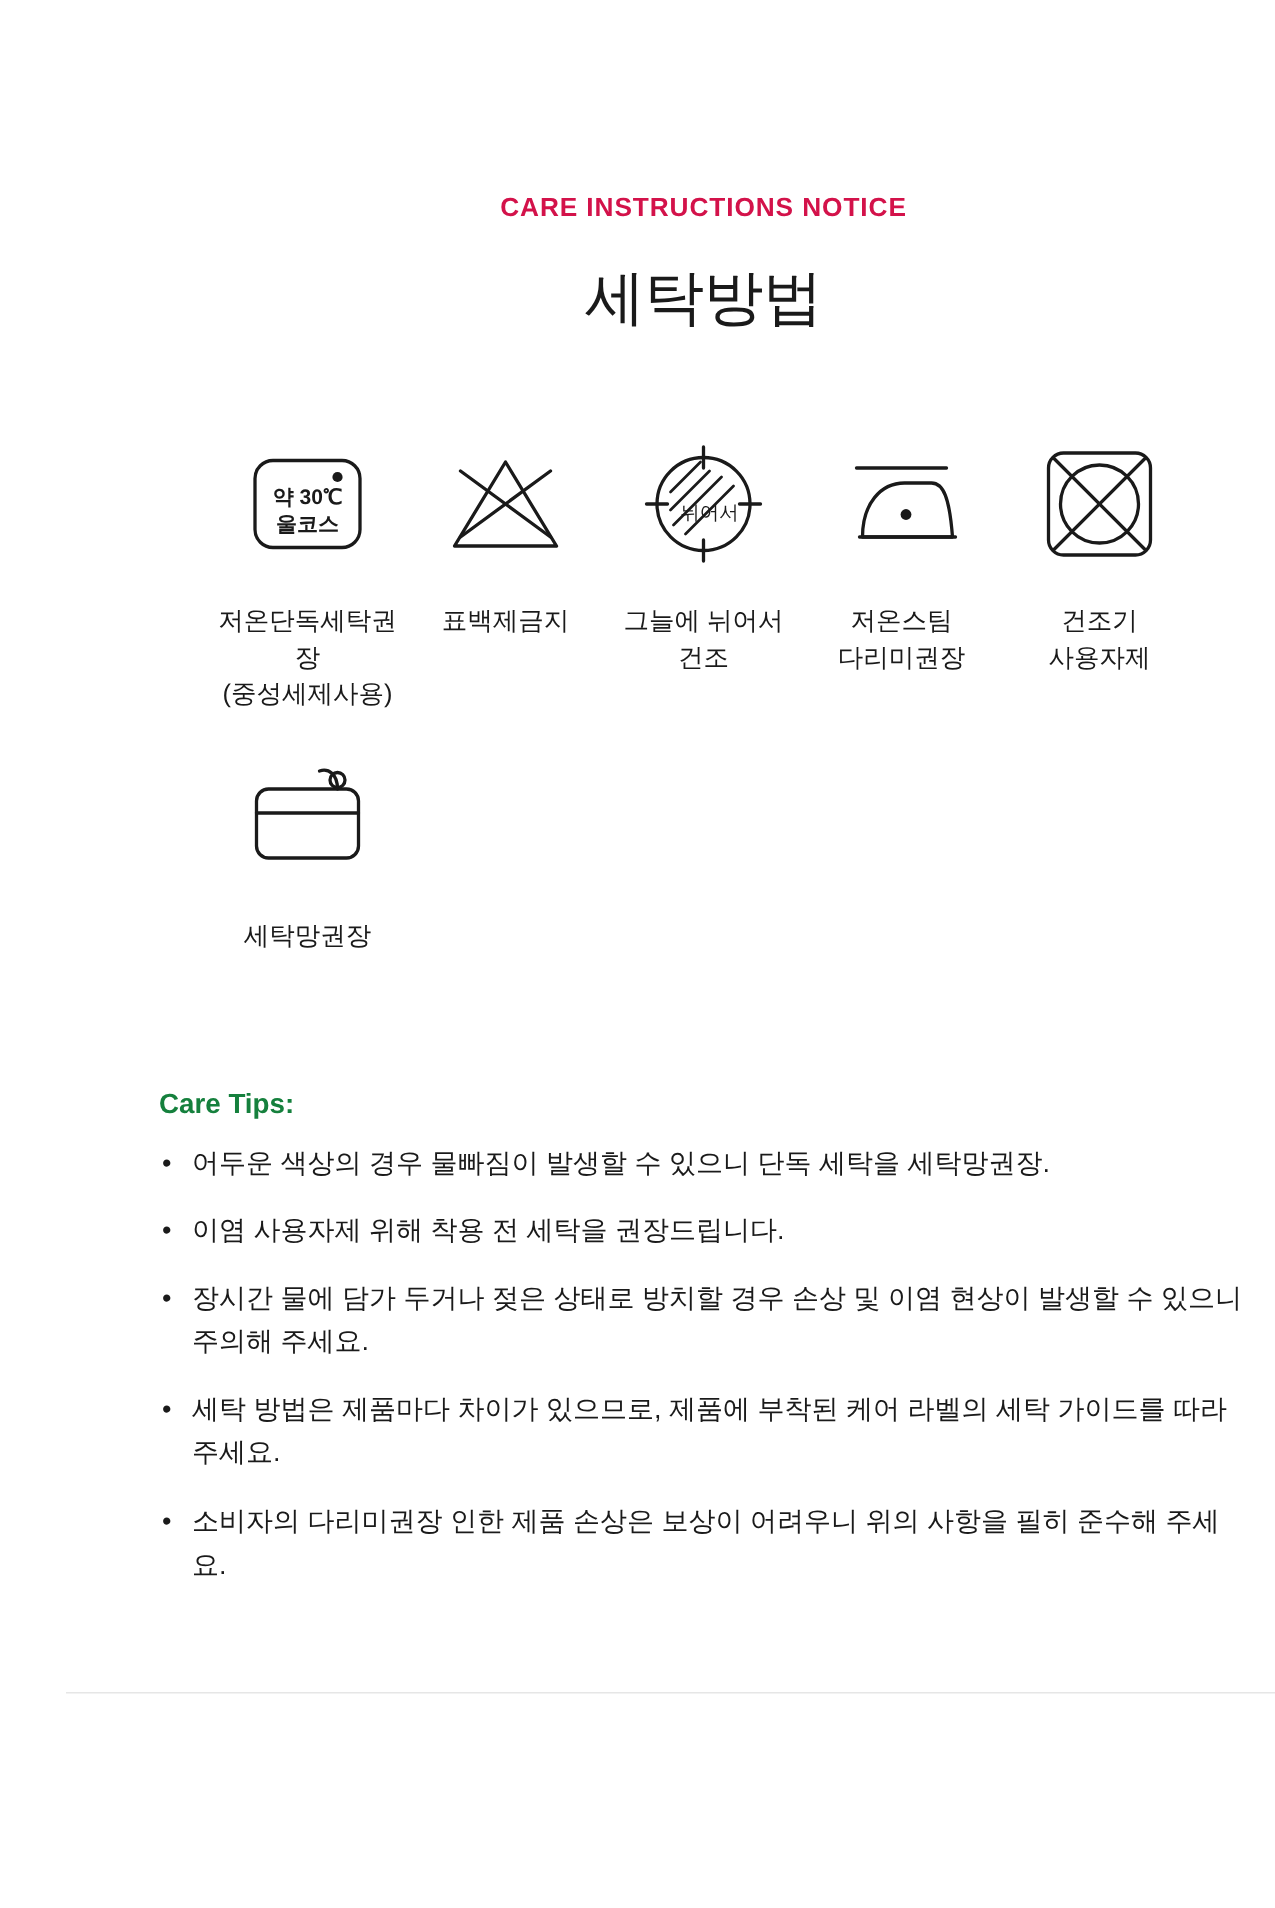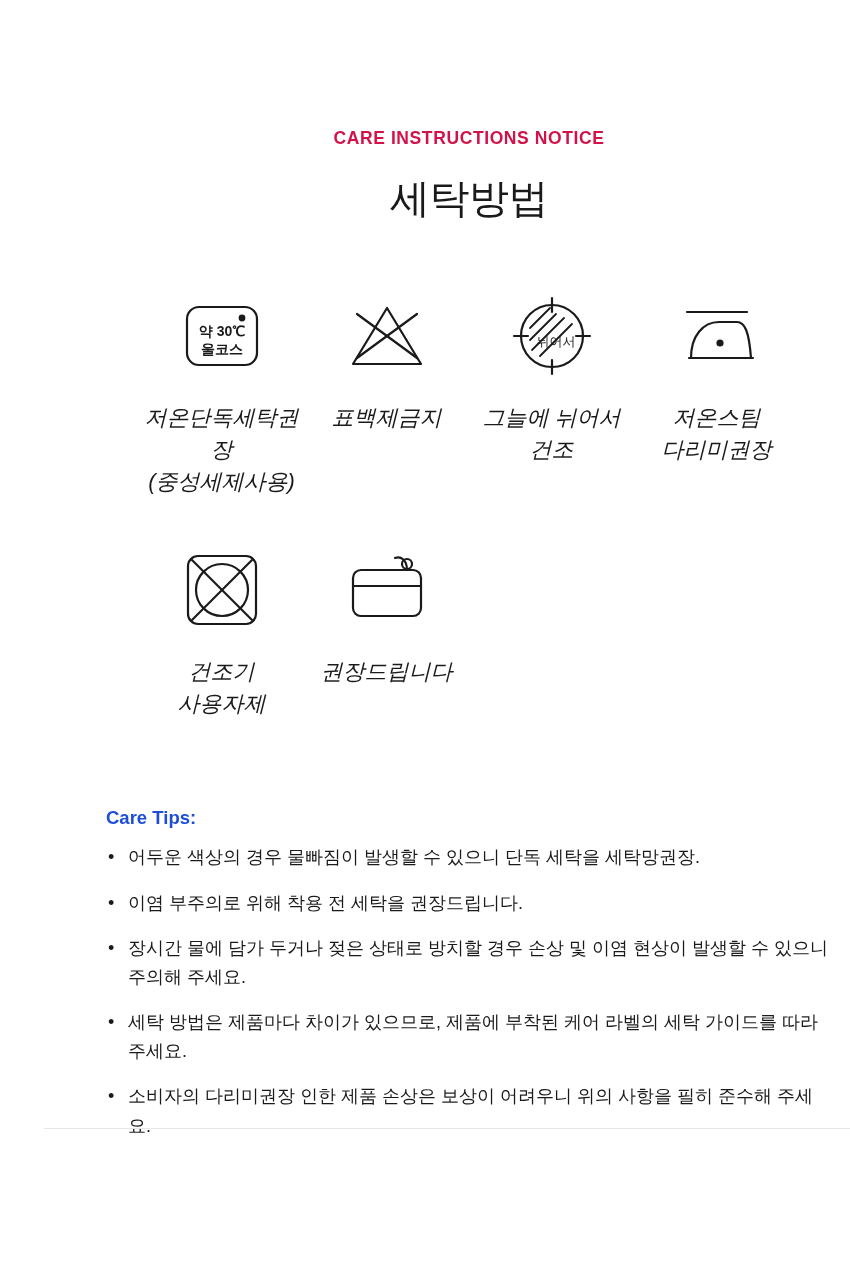--- a/index.html
+++ b/index.html
@@ -41,53 +41,52 @@
     color: #1a1a1a;
     margin: 22px 0 0 0;
     letter-spacing: -0.5px;
   }
 
   
   .icon-grid {
     margin: 58px auto 0 auto;
     width: 660px;
     display: grid;
-    grid-template-columns: repeat(4, 1fr);
-    row-gap: 40px;
+    grid-template-columns: repeat(5, 1fr);
+    row-gap: 18px;
   }
   .icon-cell {
     display: flex;
     flex-direction: column;
     align-items: center;
   }
   .icon-box {
     width: 104px;
     height: 104px;
     display: flex;
     align-items: center;
     justify-content: center;
   }
   .icon-label {
     margin-top: 14px;
     text-align: center;
-    font-size: 22px;
+    font-size: 17px;
     line-height: 1.45;
     color: #1a1a1a;
     white-space: pre-line;
-    font-style: italic;
   }
 
   
   .tips {
     margin: 88px 62px 0 62px;
   }
   .tips-heading {
     font-size: 18.5px;
     font-weight: bold;
-    color: #1d4ed8;
+    color: #15803d;
     margin: 0 0 14px 0;
   }
   .tips-list {
     list-style: none;
     margin: 0;
     padding: 0;
   }
   .tips-list li {
     position: relative;
     padding-left: 22px;
@@ -225,35 +224,35 @@
 
     <div class="icon-cell">
       <div class="icon-box">
         <svg width="96" height="96" viewBox="0 0 96 96" aria-hidden="true">
           <rect class="stroke" x="14" y="28" width="68" height="46" rx="8"></rect>
           <line class="stroke" x1="14" y1="44" x2="82" y2="44"></line>
           <path class="stroke" d="M68 28 C68 18 62 14 56 16"></path>
           <circle class="stroke" cx="68" cy="22" r="5"></circle>
         </svg>
       </div>
-      <div class="icon-label">권장드립니다</div>
+      <div class="icon-label">세탁망권장</div>
     </div>
 
   </div>
 
   <div class="tips">
     <div class="tips-heading">Care Tips:</div>
     <ul class="tips-list">
       <li>
         <span class="bullet">•</span>
         <span>어두운 색상의 경우 물빠짐이 발생할 수 있으니 단독 세탁을 세탁망권장.</span>
       </li>
       <li>
         <span class="bullet">•</span>
-        <span>이염 부주의로 위해 착용 전 세탁을 권장드립니다.</span>
+        <span>이염 사용자제 위해 착용 전 세탁을 권장드립니다.</span>
       </li>
       <li>
         <span class="bullet">•</span>
         <span>장시간 물에 담가 두거나 젖은 상태로 방치할 경우 손상 및 이염 현상이 발생할 수 있으니 주의해 주세요.</span>
       </li>
       <li>
         <span class="bullet">•</span>
         <span>세탁 방법은 제품마다 차이가 있으므로, 제품에 부착된 케어 라벨의 세탁 가이드를 따라 주세요.</span>
       </li>
       <li>

